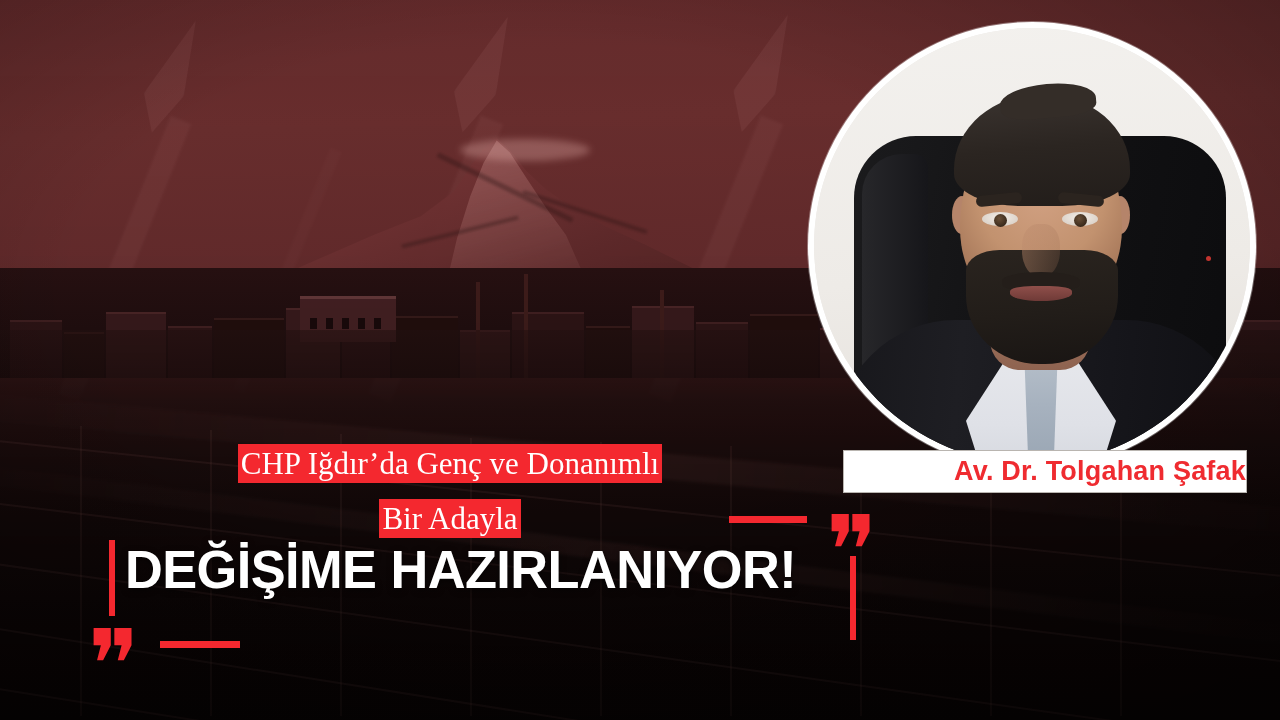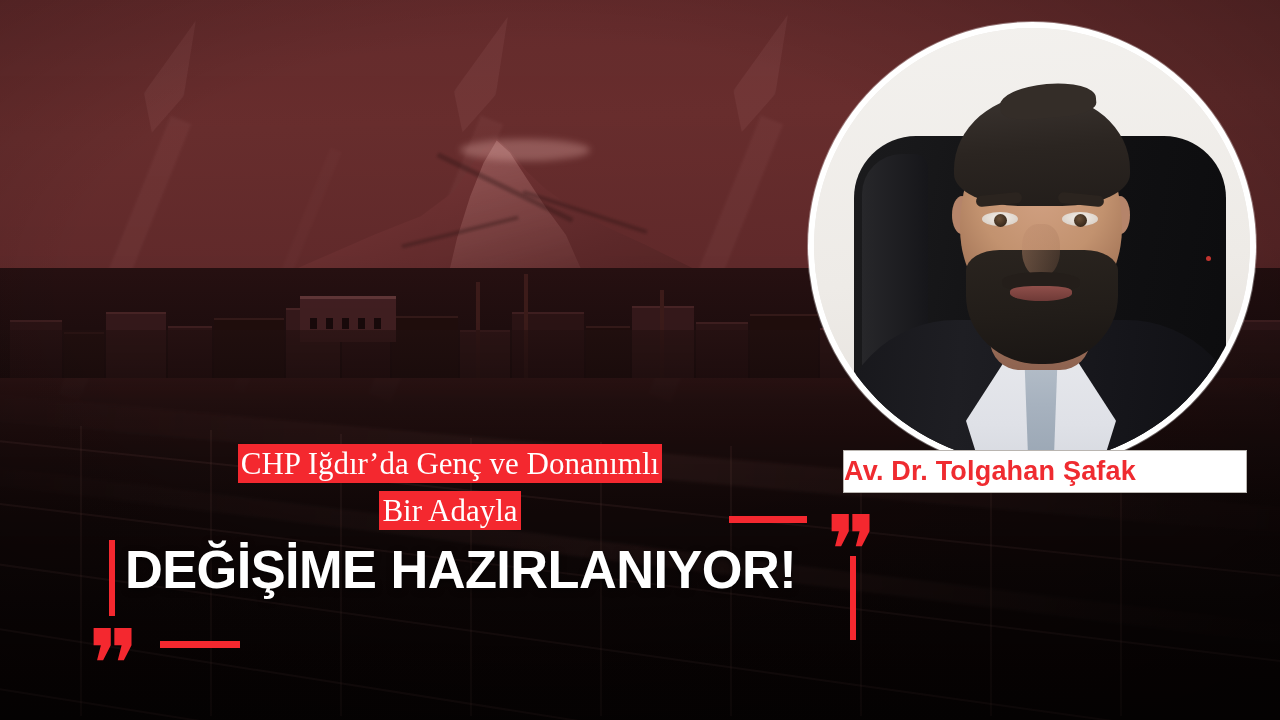--- a/index.html
+++ b/index.html
@@ -307,21 +307,21 @@
 
   
   .name-banner {
     position:absolute;
     left:843px; top:450px;
     width:404px; height:43px;
     background:#ffffff;
     border:1px solid #b9b5b0;
     display:flex;
     align-items:center;
-    justify-content:flex-start;
+    justify-content:flex-end;
     box-sizing:border-box;
   }
   .name-banner span {
     color:#ef2b30;
     font-size:27px;
     font-weight:bold;
     letter-spacing:0.2px;
     white-space:nowrap;
     font-family: "Liberation Sans", sans-serif;
   }
@@ -336,21 +336,21 @@
   .kicker .ln {
     display:inline-block;
     background:#f4282f;
     color:#ffffff;
     font-family:"Liberation Serif", serif;
     font-size:31px;
     line-height:39px;
     padding:0 3px;
     white-space:nowrap;
   }
-  .kicker .ln2 { margin-top:8px; }
+  .kicker .ln2 { margin-top:16px; }
 
   
   .headline {
     position:absolute;
     left:125px; top:540px;
     color:#ffffff;
     font-family:"Liberation Sans", sans-serif;
     font-weight:bold;
     font-size:54px;
     line-height:58px;

